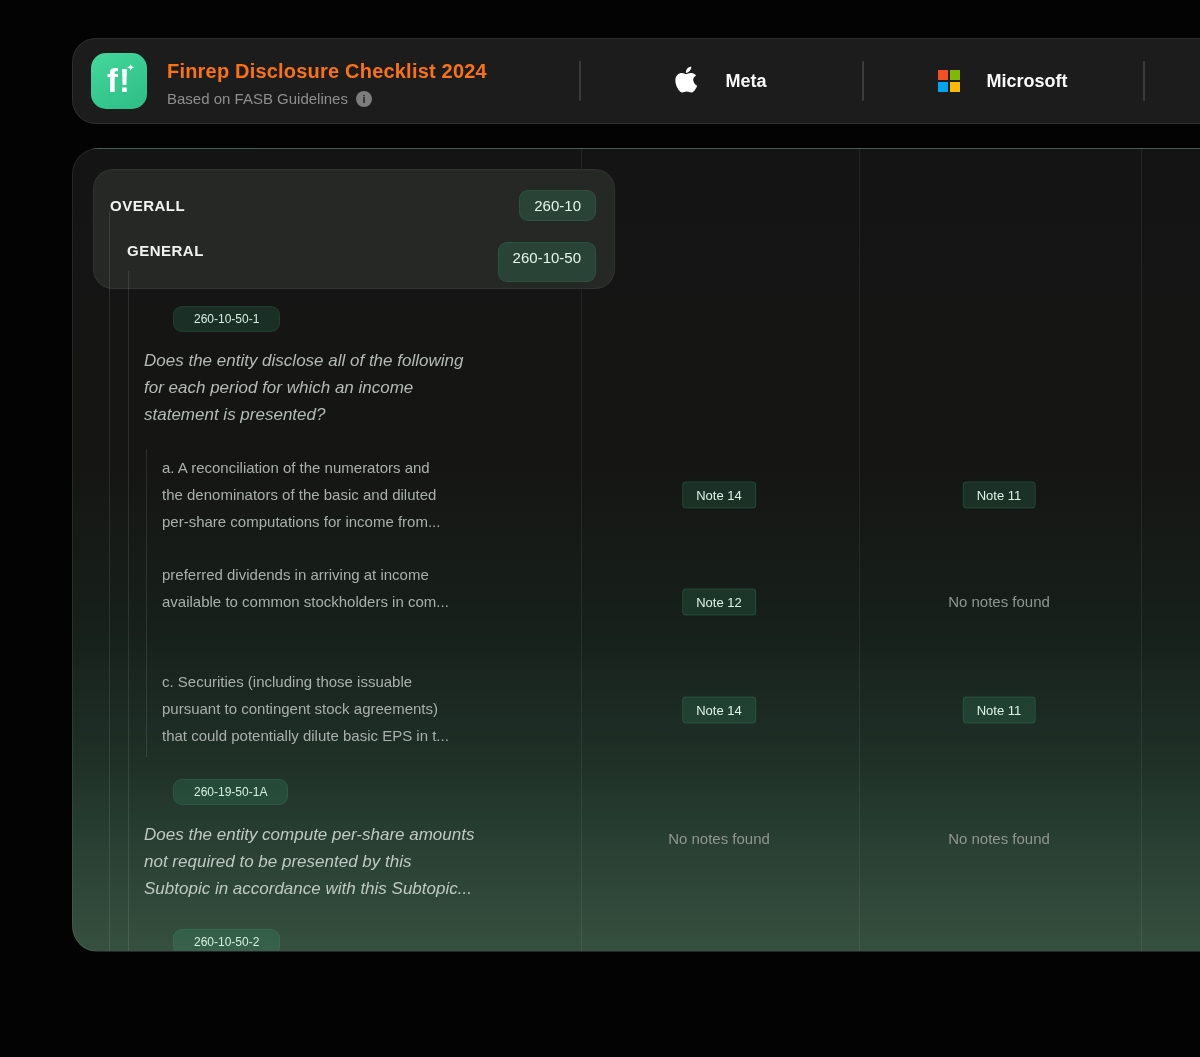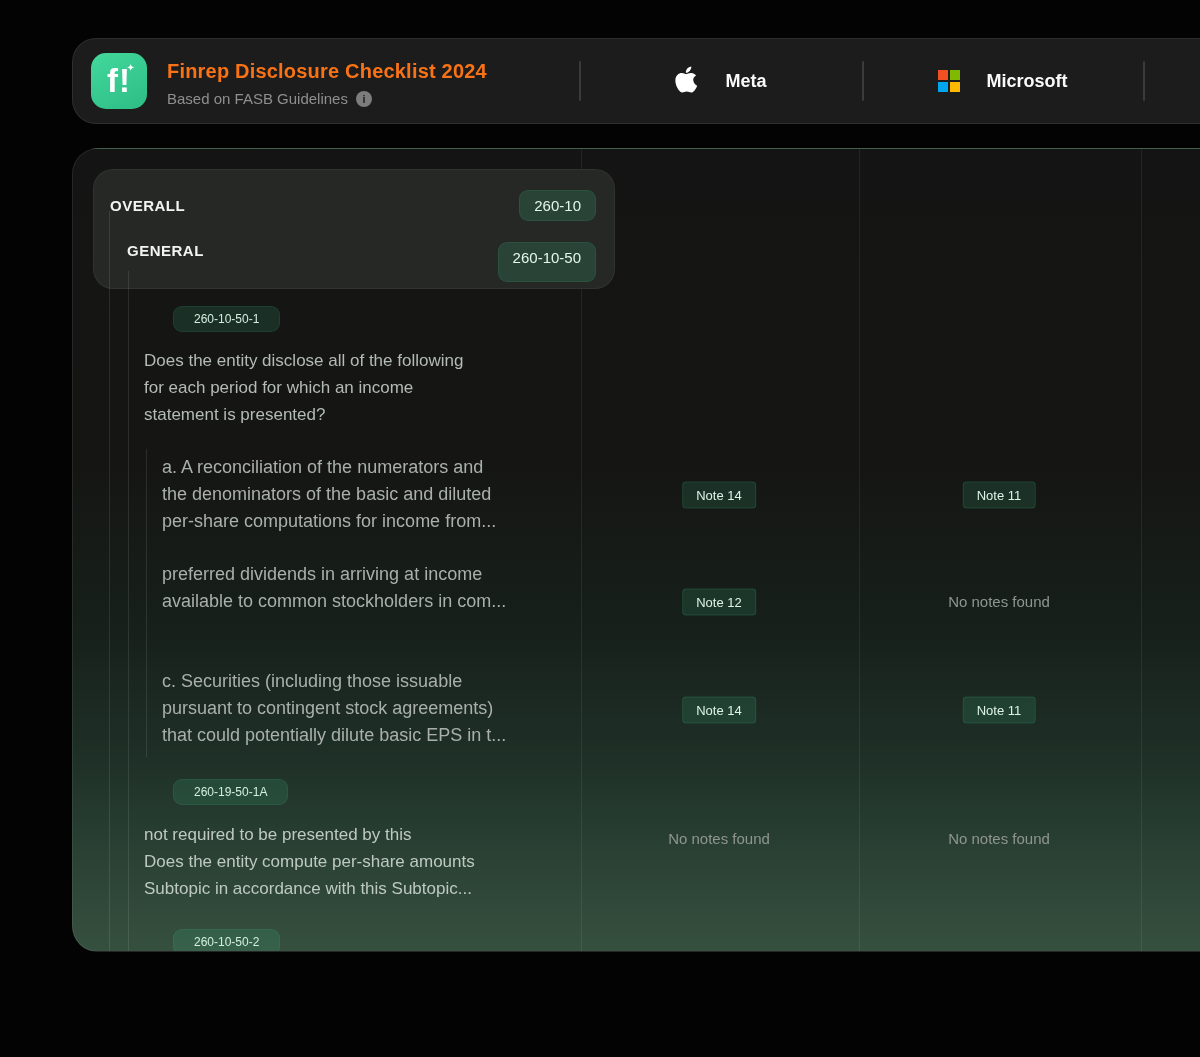--- a/index.html
+++ b/index.html
@@ -76,26 +76,26 @@
   .guide.g1 { left:36px; top:62px; bottom:0; }
   .guide.g2 { left:55px; top:122px; bottom:0; }
 
   .item-badge {
     position:absolute; left:71px; display:inline-block; padding:5px 20px;
     border-radius:9px; font-size:12px; color:#d3efdf; white-space:nowrap;
     background:rgba(62,207,142,.14); border:1px solid rgba(62,207,142,.11); z-index:4;margin-left:29px;
   }
   .item-badge.b1 { top:157px; } .item-badge.b2 { top:630px; } .item-badge.b3 { top:780px; }
 
-  .q { position:absolute; left:71px; font-size:17px; line-height:27px; color:#b4bab6; z-index:4; }
+  .q { position:absolute; left:71px; font-size:17px; line-height:27px; color:#b4bab6; z-index:4;font-style:italic; }
   .q.q1 { top:198px; } .q.q2 { top:672px; color:#bec9c2; }
 
   .subitem-rail { position:absolute; left:73px; top:300px; height:308px; width:1px;
                   background:rgba(255,255,255,.10); z-index:3; }
-  .subitem { position:absolute; left:89px; font-size:18px; line-height:27px; color:#a9b0ab; z-index:4; }
+  .subitem { position:absolute; left:89px; font-size:15px; line-height:27px; color:#a9b0ab; z-index:4; }
   .subitem.s1 { top:305px; } .subitem.s2 { top:412px; } .subitem.s3 { top:519px; }
 
   .cell { position:absolute; transform:translate(-50%,-50%); z-index:4; white-space:nowrap; }
   .cell.meta-col { left:646px; } .cell.ms-col { left:926px; }
   .cell.r1 { top:346px; } .cell.r2 { top:453px; } .cell.r3 { top:561px; } .cell.r4 { top:690px; }
   .note-badge {
     display:inline-block; padding:5px 13px; border-radius:4px; font-size:13px; color:#def2e7;
     background:rgba(62,207,142,.14); border:1px solid rgba(62,207,142,.16);
   }
   .empty-note { font-size:15px; color:#8f968f; }
@@ -197,22 +197,22 @@
 
     <div class="cell meta-col r3">
       <span class="note-badge">Note 14</span>
     </div>
     <div class="cell ms-col r3">
       <span class="note-badge">Note 11</span>
     </div>
 
     <span class="item-badge b2">260-19-50-1A</span>
     <div class="q q2">
+      <div>Does the entity compute per-share amounts</div>
       <div>not required to be presented by this</div>
-      <div>Does the entity compute per-share amounts</div>
       <div>Subtopic in accordance with this Subtopic...</div>
     </div>
     <div class="cell meta-col r4">
       <span class="empty-note">No notes found</span>
     </div>
     <div class="cell ms-col r4">
       <span class="empty-note">No notes found</span>
     </div>
 
     <span class="item-badge b3">260-10-50-2</span>

